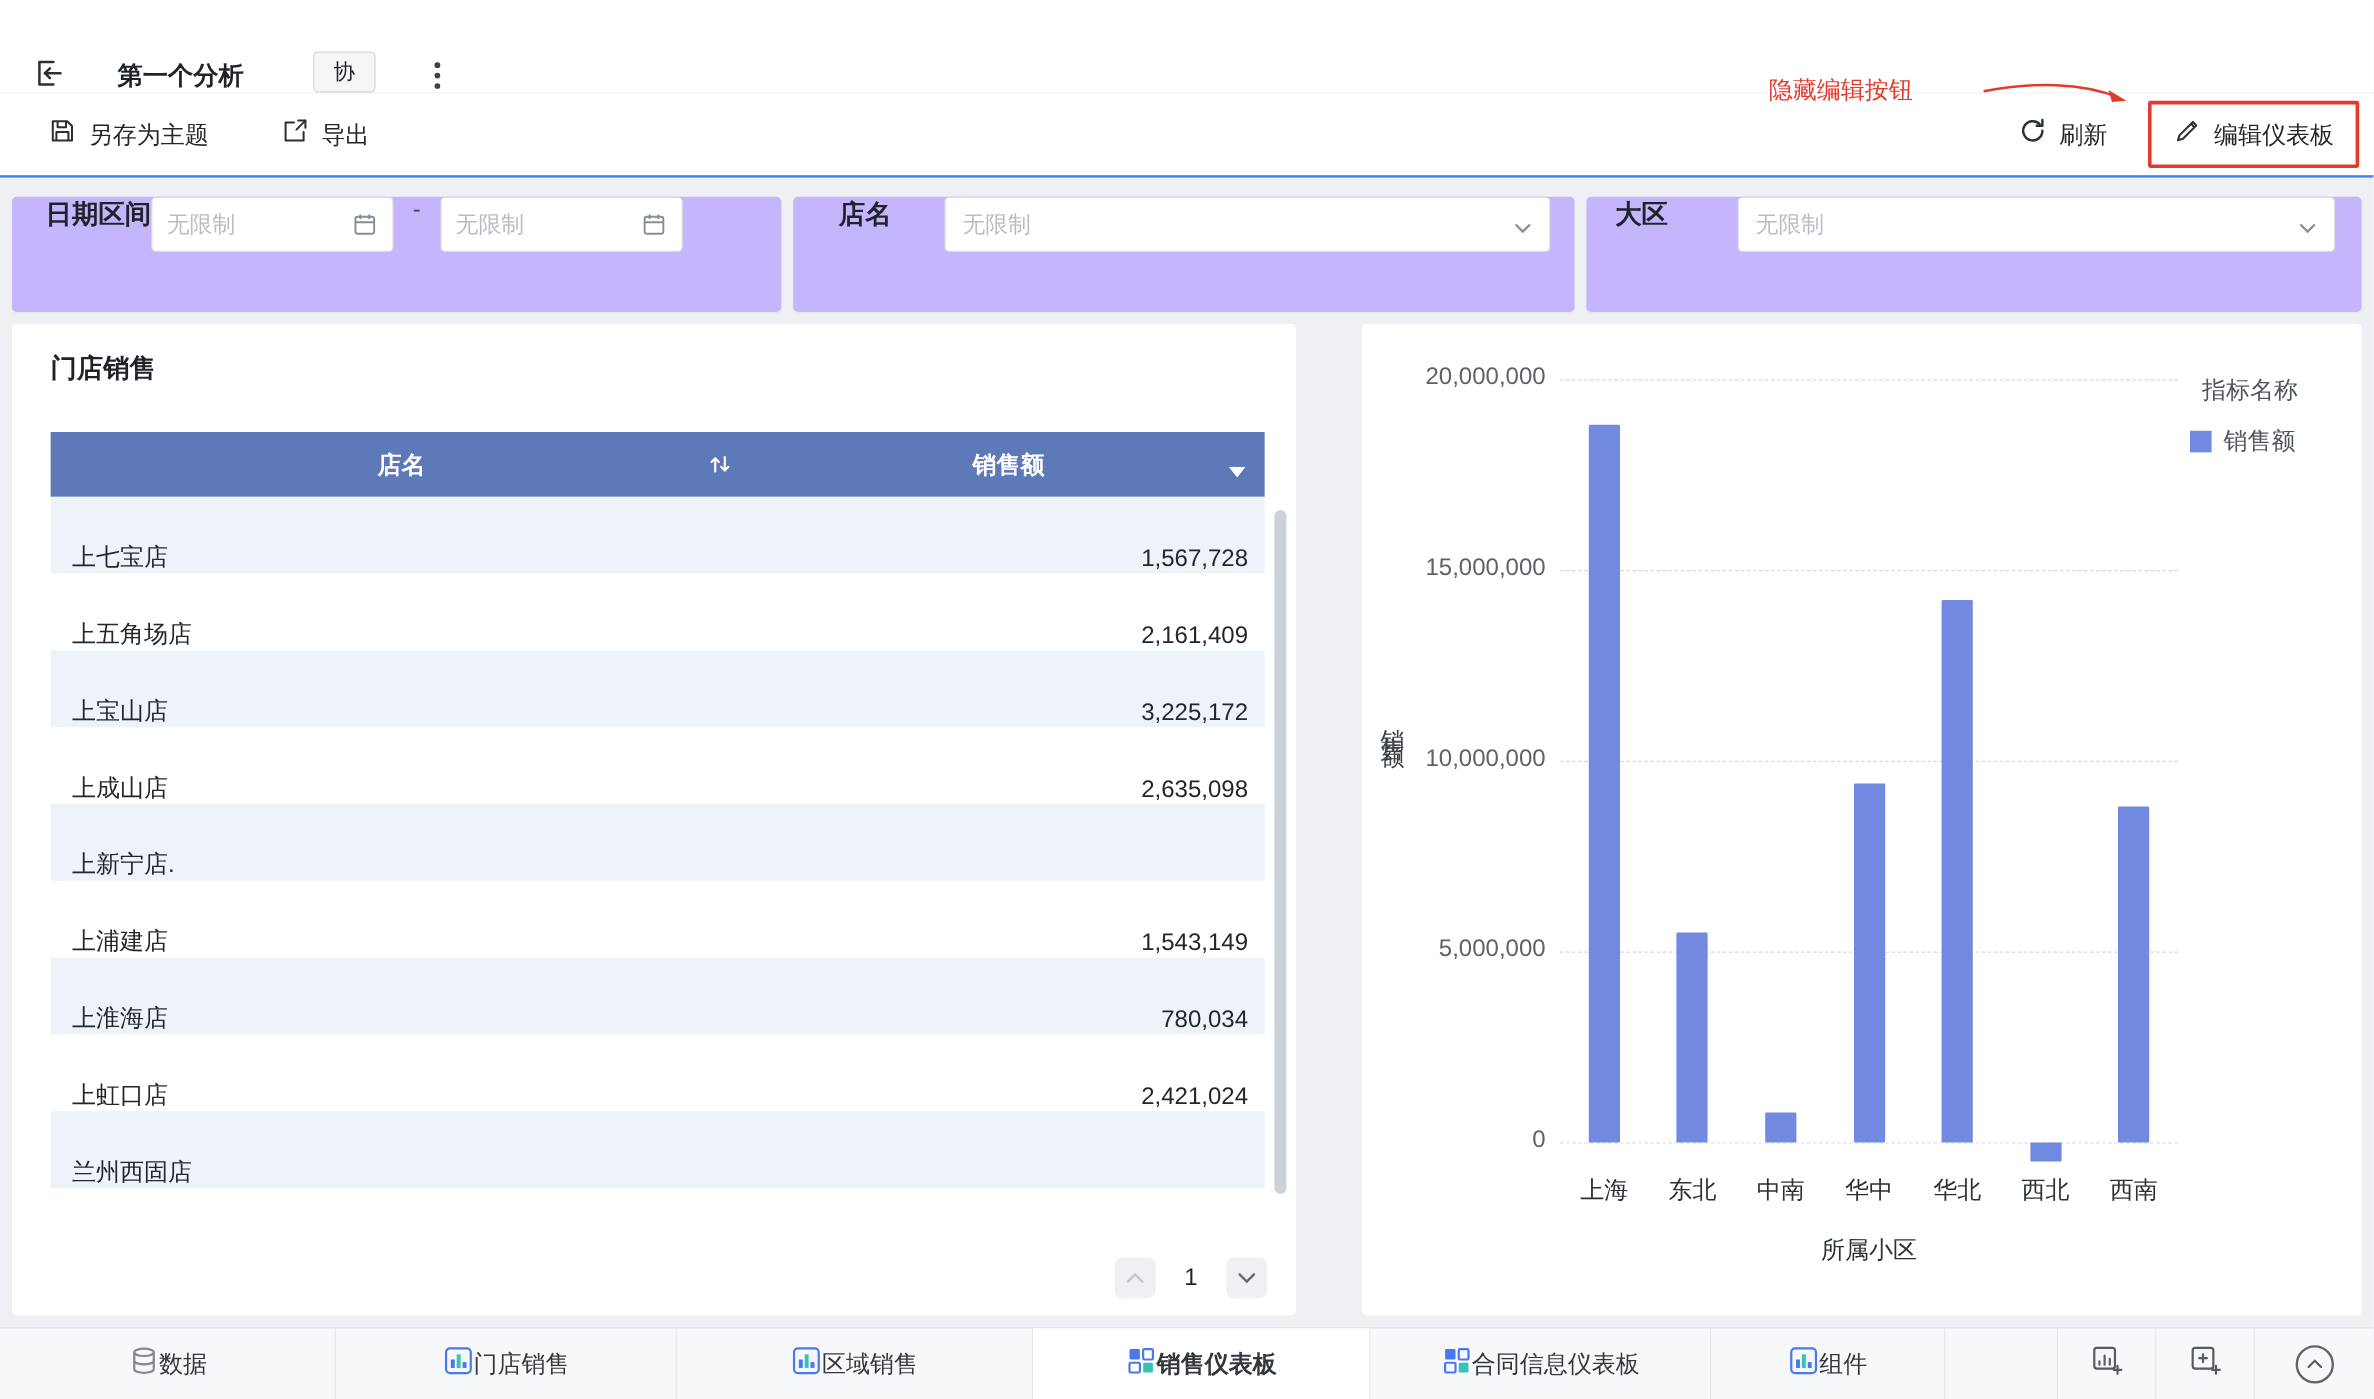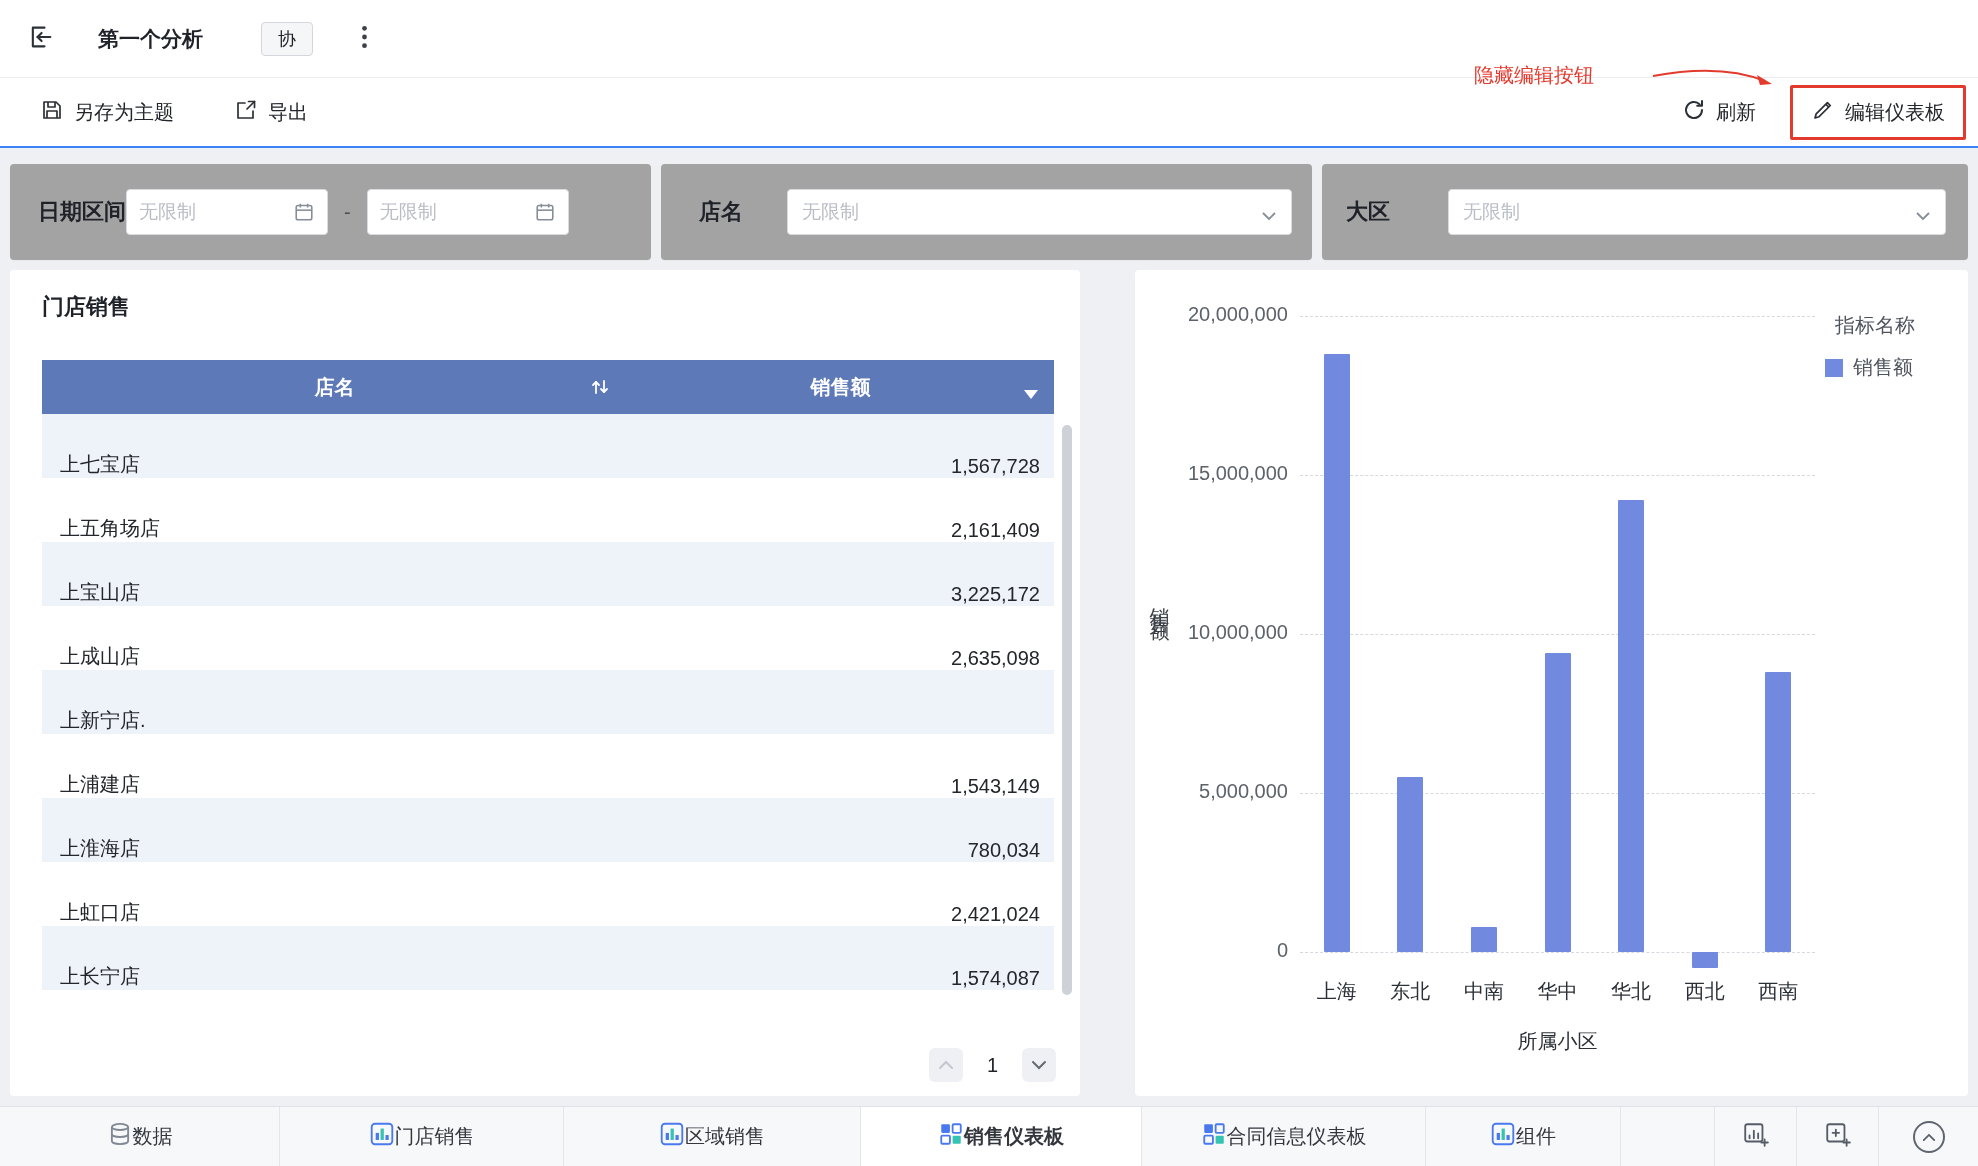--- a/index.html
+++ b/index.html
@@ -2,41 +2,41 @@
 <html style="--primary-text: #1f2329; --bg-gray: #eef0f4; --accent-blue: #4a79ef; --teal: #35c3b4; --table-header-bg: #5d79b8; --row-alt-bg: #eef2f9; --bar-color: #7289e0; --annotation-red: #e23b2e;"><head>
 <meta charset="utf-8">
 <style>
   html,body{margin:0;padding:0;}
   *{box-sizing:border-box;}
   body{font-family:"Liberation Sans","DejaVu Sans",sans-serif;}
   #app{position:relative;width:1978px;height:1166px;background:var(--bg-gray,#eef0f4);overflow:hidden;color:var(--primary-text,#1f2329);}
   button{font-family:inherit;background:none;border:none;padding:0;color:inherit;cursor:default;}
 
   
-  .topbar{position:absolute;left:0;top:0;width:100%;height:78px;background:#fff;border-bottom:1px solid #ecedf1;display:flex;align-items:center;z-index:2;}
+  .topbar{position:absolute;left:0;top:0;width:100%;height:78px;background:#fff;border-bottom:1px solid #ecedf1;display:flex;align-items:flex-end;z-index:2;}
   .icon-btn{display:flex;align-items:center;justify-content:center;}
   .back{margin-left:26px;width:30px;height:30px;}
   .tb-title{margin-left:42px;font-size:21px;font-weight:700;}
   .badge{margin-left:58px;padding:7px 16px;border:1px solid #d3d6dc;border-radius:4px;background:#f5f6f8;font-size:18px;line-height:1;}
   .more{margin-left:42px;width:18px;height:26px;}
 
   
   .toolbar{position:absolute;left:0;top:78px;width:100%;height:70px;background:#fff;border-bottom:2px solid #3b82f6;display:flex;align-items:center;z-index:2;}
   .tool-item{display:flex;align-items:center;gap:10px;font-size:20px;color:#23262b;}
   .tool-item svg{width:24px;height:24px;}
   #save-as{margin-left:40px;}
   #export{margin-left:60px;}
   .spacer{flex:1;}
   .edit-highlight{border:3px solid var(--annotation-red,#e23b2e);border-radius:2px;padding:10px 18px;margin-left:34px;margin-right:12px;display:flex;align-items:center;}
   .annotation-text{position:absolute;left:1474px;top:62px;font-size:20px;color:var(--annotation-red,#e23b2e);z-index:5;}
   .annotation-arrow{position:absolute;left:1650px;top:64px;width:130px;height:32px;z-index:5;}
 
   
   .filters{position:absolute;left:10px;top:164px;width:1958px;height:96px;display:flex;gap:10px;z-index:1;}
-  .fcard{background:#a3a3a3;border-radius:4px;display:flex;align-items:center;box-shadow:0 1px 2px rgba(31,35,41,.03);}
+  .fcard{background:#c4b5fd;border-radius:4px;display:flex;box-shadow:0 1px 2px rgba(31,35,41,.03);}
   .fc1{width:641px;}.fc2{width:651px;}.fc3{width:646px;}
   .flabel{font-size:22px;font-weight:700;white-space:nowrap;}
   .fc1 .flabel{margin-left:28px;}
   .fc2 .flabel{margin-left:38px;}
   .fc3 .flabel{margin-left:24px;}
   .dinput{width:202px;height:46px;border:1px solid #d8dbe0;border-radius:4px;background:#fff;display:flex;align-items:center;justify-content:space-between;padding:0 12px;}
   .fc1 .dinput:first-of-type{margin-left:56px;}
   .dash{margin:0 16px;font-size:20px;color:#4a4f57;}
   .ph{font-size:19px;color:#b9bdc6;}
   .select{height:46px;border:1px solid #d8dbe0;border-radius:4px;background:#fff;display:flex;align-items:center;justify-content:space-between;padding:0 14px;}
@@ -267,24 +267,20 @@
             <div class="c1">上浦建店</div>
             <div class="c2">1,543,149</div>
           </div>
           <div class="row">
             <div class="c1">上淮海店</div>
             <div class="c2">780,034</div>
           </div>
           <div class="row">
             <div class="c1">上虹口店</div>
             <div class="c2">2,421,024</div>
-          </div>
-          <div class="row">
-            <div class="c1">上长宁店</div>
-            <div class="c2">1,574,087</div>
           </div>
           <div class="row">
             <div class="c1">兰州西固店</div>
             <div class="c2"></div>
           </div>
         </div>
     </div>
     <div class="scroll-thumb"></div>
     <div class="pager">
       <button class="pbtn up">

